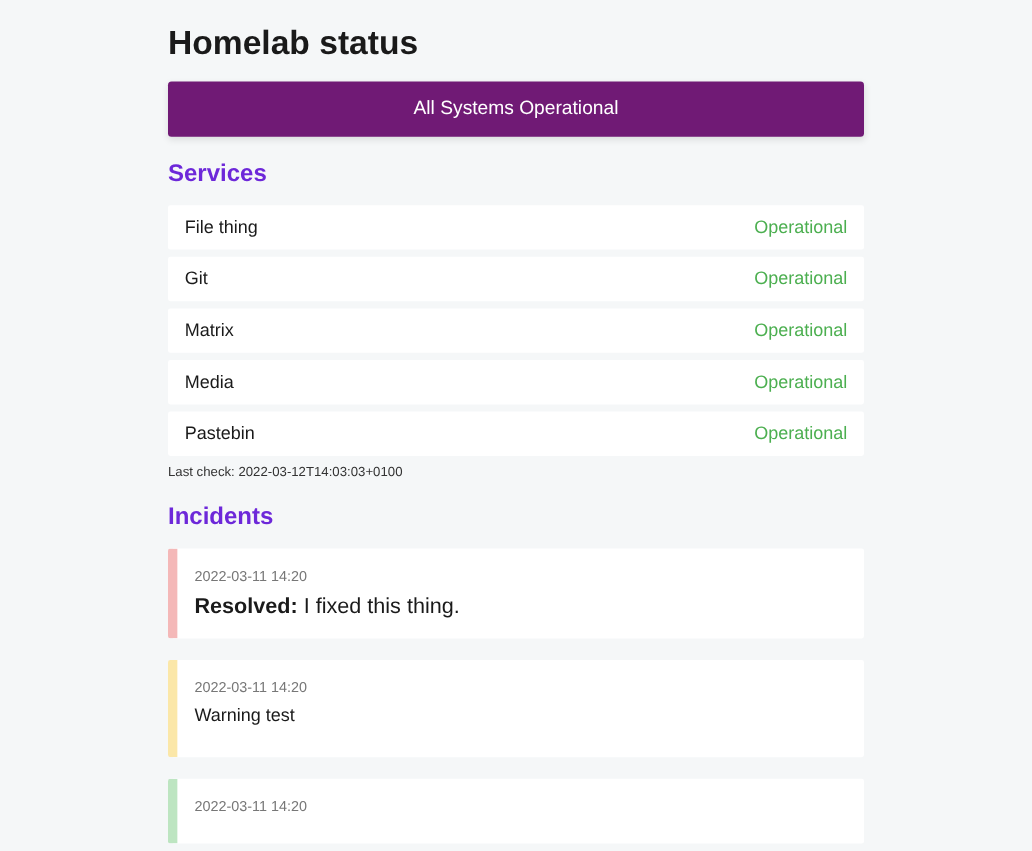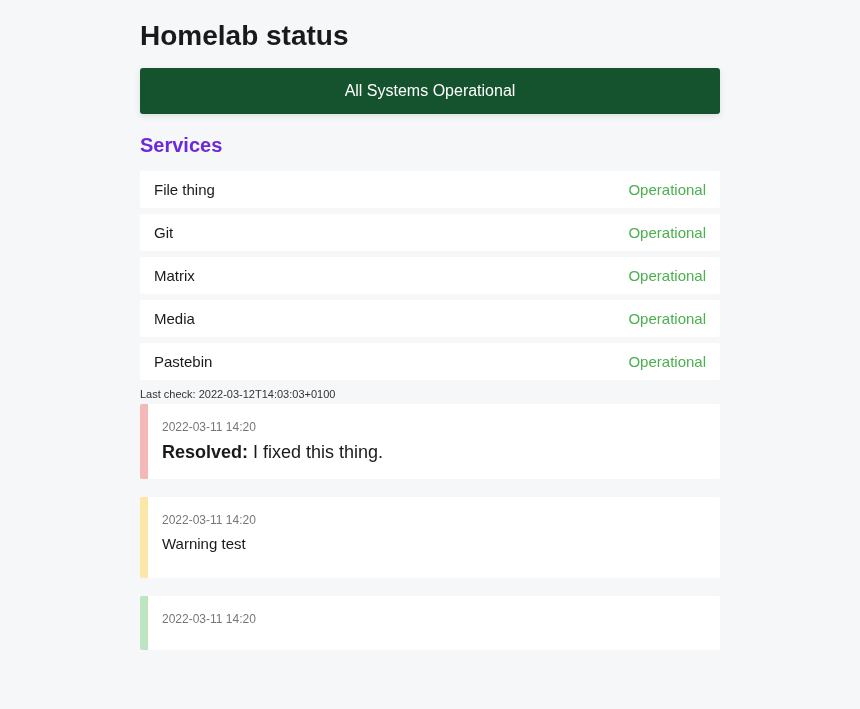--- a/index.html
+++ b/index.html
@@ -25,21 +25,21 @@
       color: #1a1a1a;
     }
     h2 {
       font-size: 20px;
       font-weight: 700;
       margin-top: 20px;
       margin-bottom: 14px;
       color: #6d28d9;
     }
     .banner {
-      background: #14532d;
+      background: #701a75;
       color: #fff;
       text-align: center;
       padding: 14px;
       font-size: 16px;
       border-radius: 3px;
       box-shadow: 0 2px 6px rgba(0,0,0,0.1);
     }
     .service-row {
       background: #fff;
       display: flex;
@@ -125,20 +125,21 @@
       <span class="status-operational">Operational</span>
     </div>
     <div class="service-row">
       <span class="service-name">Pastebin</span>
       <span class="status-operational">Operational</span>
     </div>
   </div>
 
   <div class="last-check">Last check: 2022-03-12T14:03:03+0100</div>
 
+  <h2>Incidents</h2>
 
   <div>
     <div class="incident danger">
       <div class="incident-date">2022-03-11 14:20</div>
       <div class="incident-body">
         <strong>Resolved:</strong>
         <span>I fixed this thing.</span>
       </div>
     </div>
 

